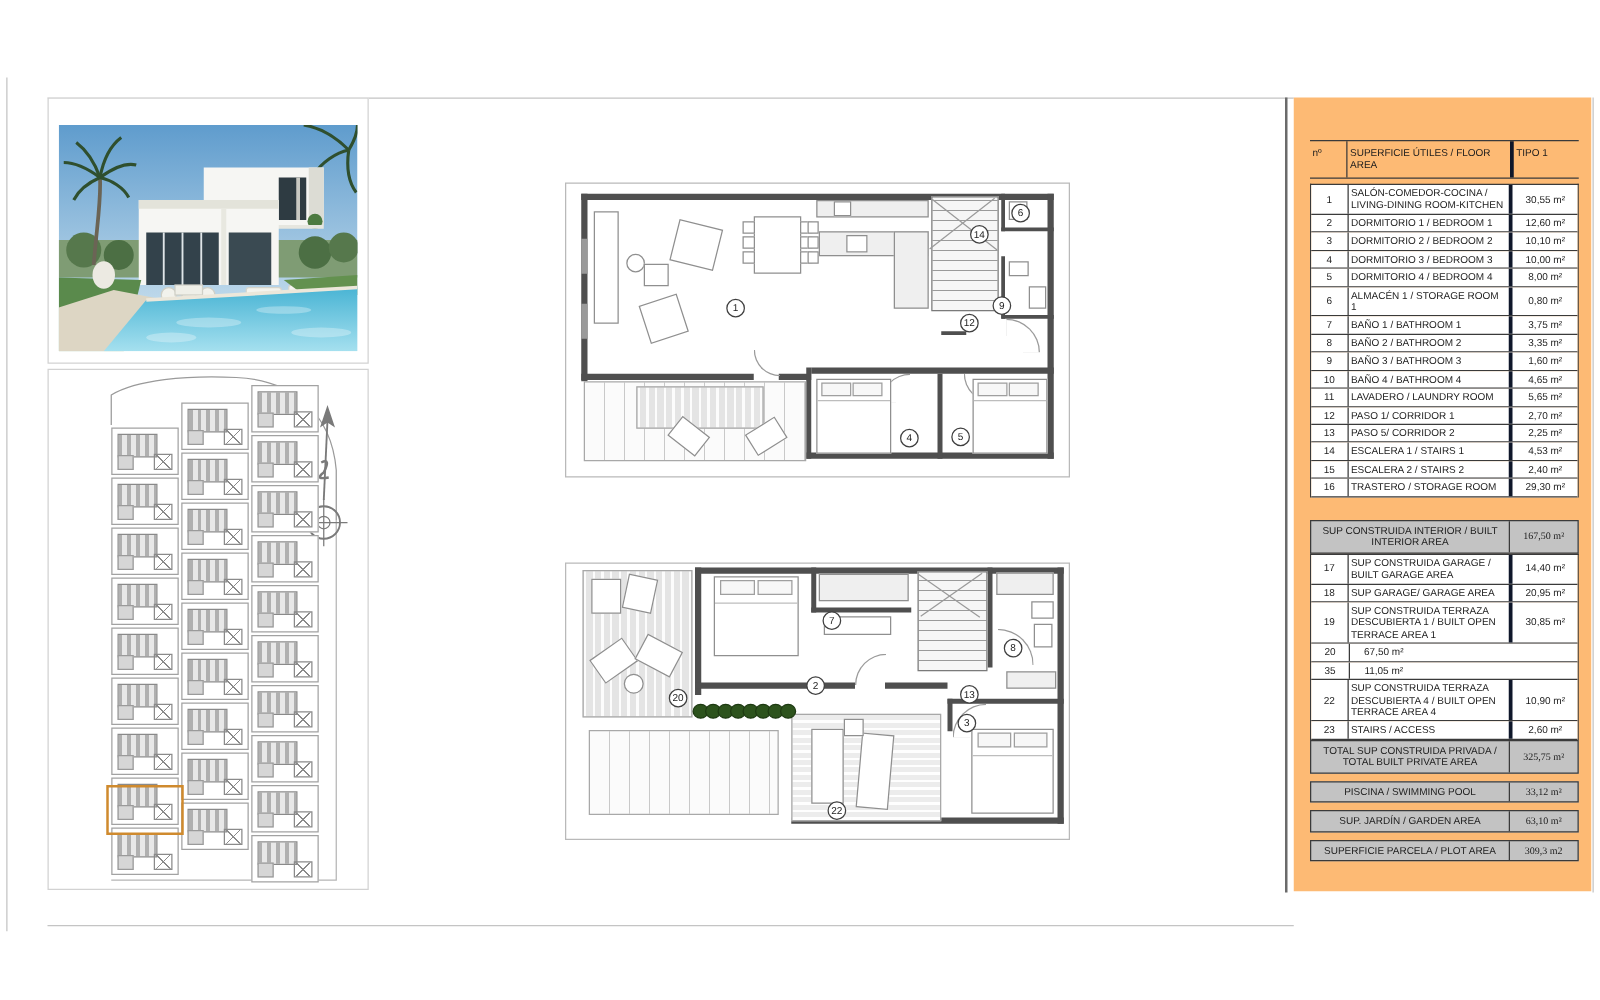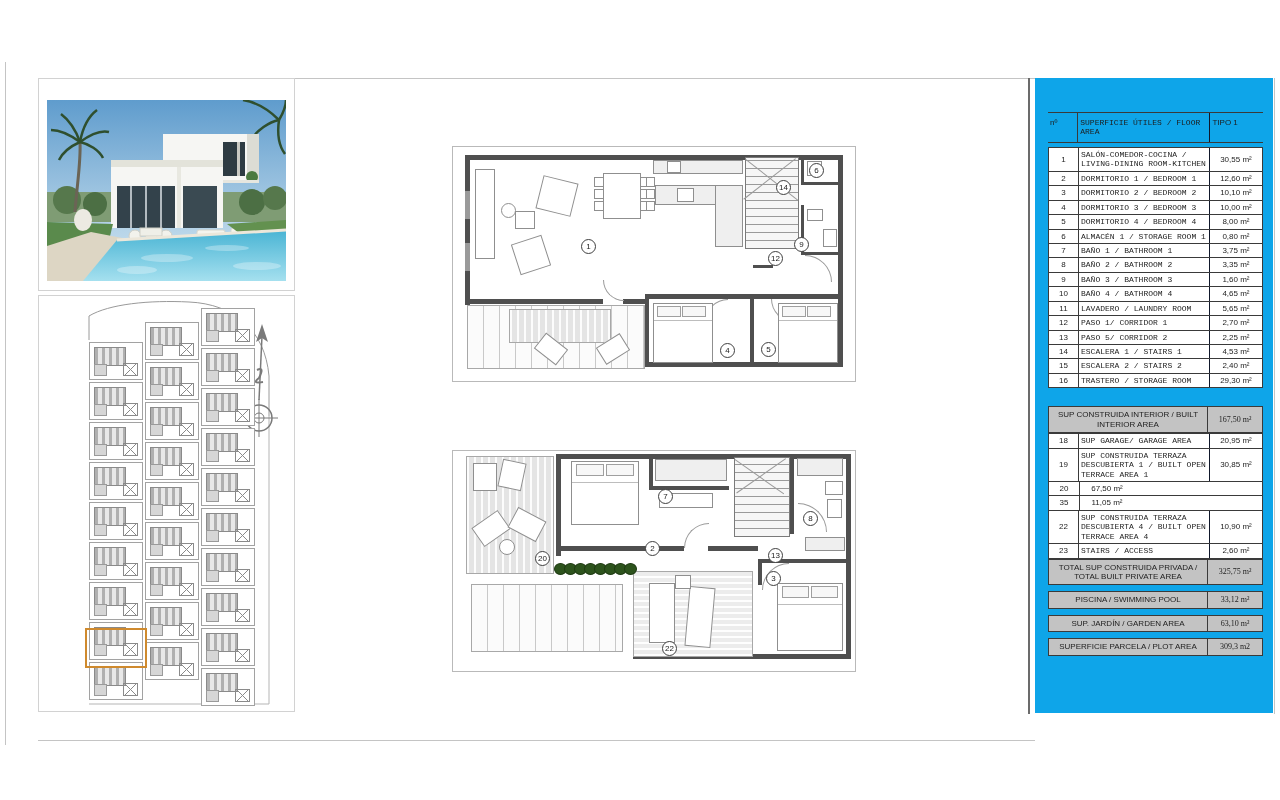--- a/index.html
+++ b/index.html
@@ -6,26 +6,26 @@
   body{
     width:1280px;height:800px;position:relative;background:#ffffff;
     font-family:"Liberation Sans",sans-serif;color:#222;overflow:hidden;
   }
   
   .rule{position:absolute;background:#c4c4c4;}
   .rule.dark{background:#6b6b6b;}
   
   .panel-box{position:absolute;background:#fff;border:1px solid #d2d2d2;}
   
-  .gray-panel{position:absolute;left:1035px;top:78px;width:238px;height:635px;background:#0ea5e9;}
+  .gray-panel{position:absolute;left:1035px;top:78px;width:238px;height:635px;background:#fdba74;}
   .area-table{position:absolute;left:13px;top:34px;width:215px;font-size:8px;line-height:1.18;color:#1d1d1d;}
   .trow{display:flex;align-items:stretch;border-bottom:1px solid #3a3a3a;background:#fff;}
   .trow .tc{padding:2px 2px;display:flex;align-items:center;}
   .tc.tn{width:26px;justify-content:center;border-right:1px solid #3a3a3a;}
-  .tc.tl{width:131px;border-right:1px solid #0f172a;font-family:Liberation Mono, monospace;}
+  .tc.tl{width:131px;border-right:3px solid #0f172a;}
   .tc.tv{width:50px;justify-content:center;}
   .thead{display:flex;background:transparent;border-top:1.5px solid #3a3a3a;border-bottom:1.5px solid #3a3a3a;font-size:8px;}
   .thead .tc{padding:5px 2px;}
   .tbody{border-top:1.5px solid #3a3a3a;border-left:1px solid #3a3a3a;border-right:1px solid #3a3a3a;margin-top:4px;}
   .tbody2{border-top:1.5px solid #3a3a3a;border-left:1px solid #3a3a3a;border-right:1px solid #3a3a3a;}
   .sumrow{display:flex;background:#c3c3c3;border:1.5px solid #3a3a3a;}
   .sumrow .sl{flex:1;padding:3px 4px;text-align:center;border-right:1px solid #3a3a3a;display:flex;align-items:center;justify-content:center;}
   .sumrow .sv{width:50px;display:flex;align-items:center;justify-content:center;padding:2px;font-family:Liberation Serif, serif;}
   .gapless{margin-top:0;} .mt6{margin-top:6px;}
   
@@ -570,20 +570,25 @@
 
     <div style="height:18px;"></div>
 
     <div class="sumrow">
       <div class="sl">SUP CONSTRUIDA INTERIOR / BUILT INTERIOR AREA</div>
       <div class="sv">167,50 m²</div>
     </div>
 
     <div class="tbody2 gapless">
 
+    <div class="trow">
+          <div class="tc tn">17</div>
+          <div class="tc tl">SUP CONSTRUIDA GARAGE / BUILT GARAGE AREA</div>
+          <div class="tc tv">14,40 m²</div>
+        </div>
         <div class="trow">
           <div class="tc tn">18</div>
           <div class="tc tl">SUP GARAGE/ GARAGE AREA</div>
           <div class="tc tv">20,95 m²</div>
         </div>
         <div class="trow">
           <div class="tc tn">19</div>
           <div class="tc tl">SUP CONSTRUIDA TERRAZA DESCUBIERTA 1 / BUILT OPEN TERRACE AREA 1</div>
           <div class="tc tv">30,85 m²</div>
         </div>

